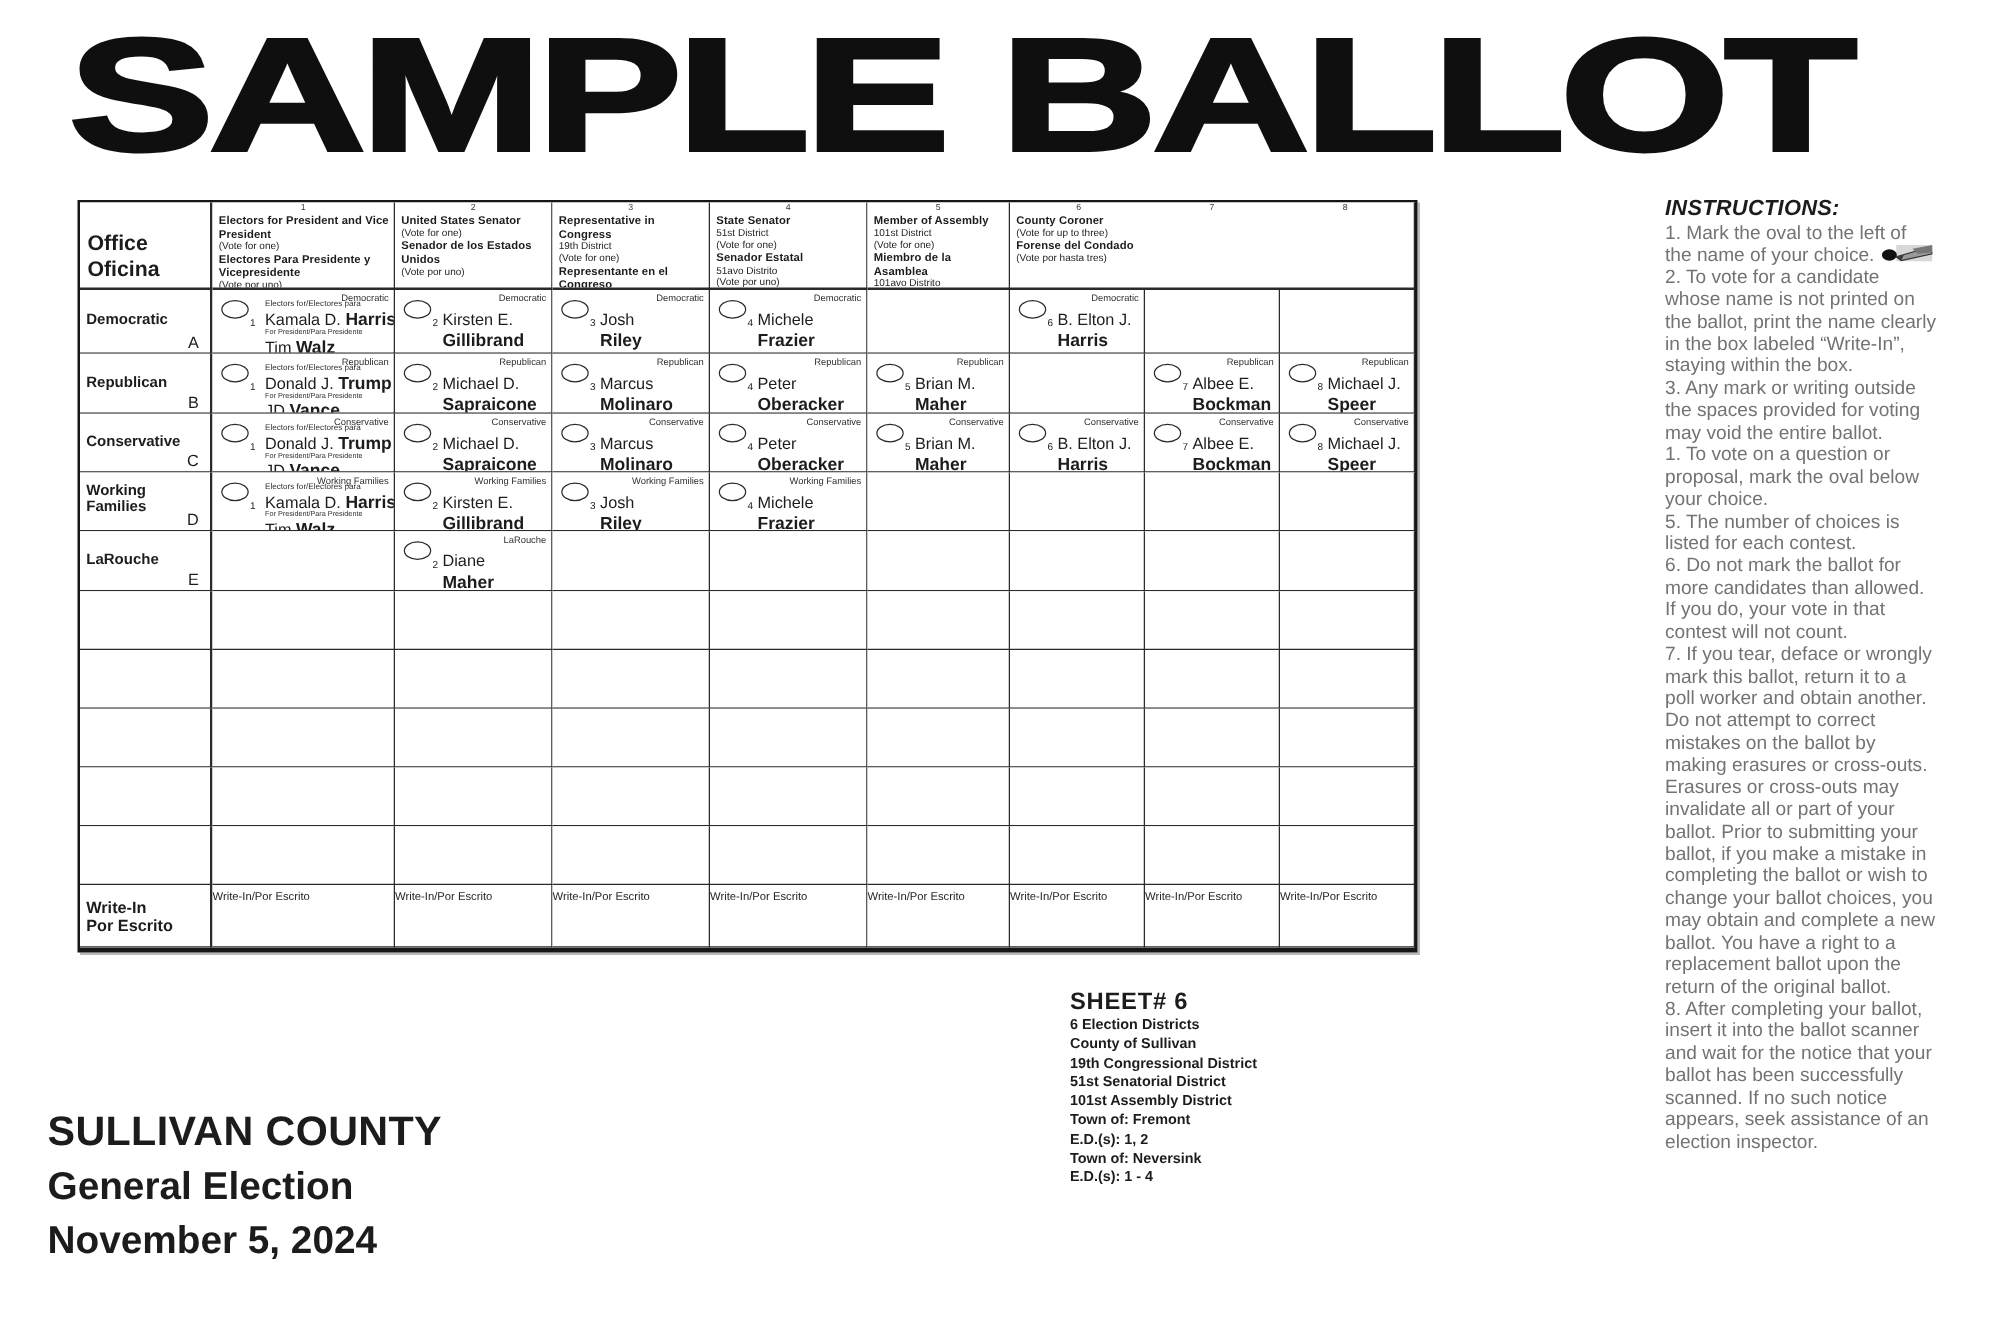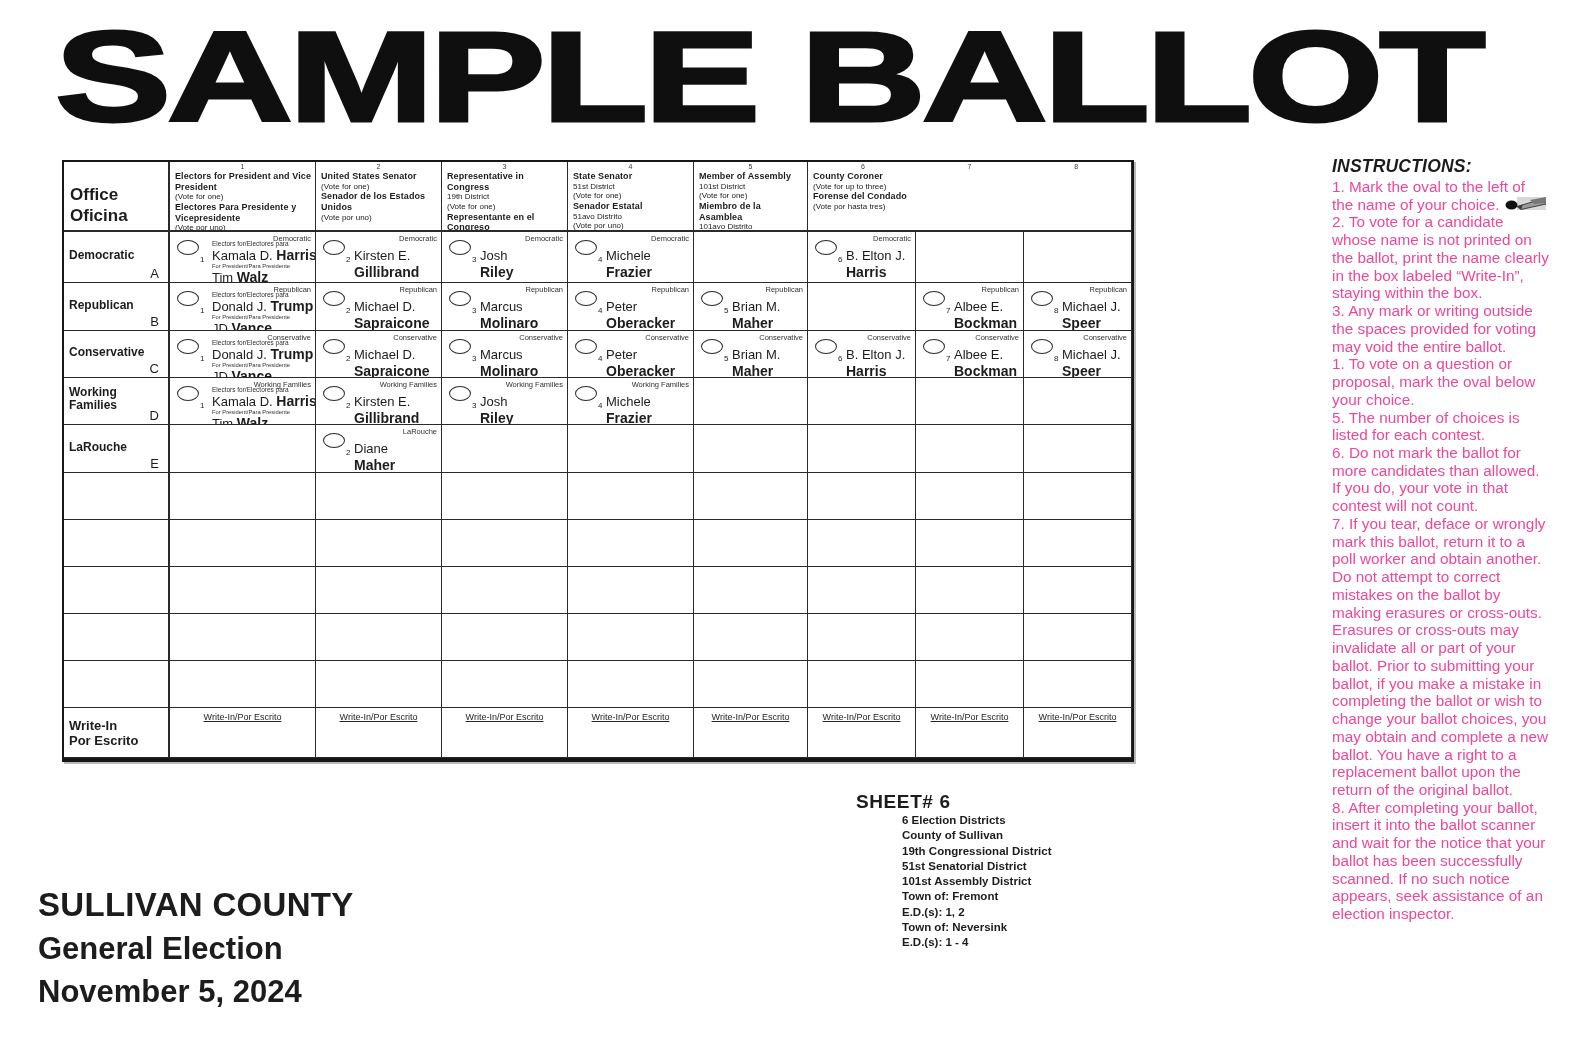--- a/index.html
+++ b/index.html
@@ -46,32 +46,32 @@
   .n2{font-size:14px;font-weight:bold;line-height:1.15;}
 
   .electors{position:absolute;left:42px;top:8px;font-size:6.5px;color:#2e2e2e;}
   .pl{margin-left:42px;font-size:13px;line-height:1.05;white-space:nowrap;}
   .pl b{font-size:14px;}
   .pl.first{margin-top:16px;}
   .sub{margin-left:42px;font-size:5.8px;line-height:1.25;color:#333;}
 
   .wl-inner{position:absolute;left:5px;bottom:8px;}
   .wl-inner div{font-weight:bold;font-size:13px;line-height:1.2;}
-  .wlabel{display:block;text-align:center;margin-top:4px;font-size:9px;color:#262626;text-decoration:underline;}
+  .wlabel{display:block;text-align:left;margin-top:4px;font-size:9px;color:#262626;}
 
   
   .instructions{position:absolute;left:1332px;top:156px;width:218px;}
   .ins-title{font-style:italic;font-weight:bold;font-size:17.5px;letter-spacing:0.2px;margin-bottom:1px;}
-  .ins-item{font-size:15.3px;line-height:1.16;color:#ec4899;}
+  .ins-item{font-size:15.3px;line-height:1.16;color:#737373;}
   .mark-icon{display:inline-block;vertical-align:-2px;margin-left:4px;}
 
   
   .sheet{position:absolute;left:856px;top:791px;}
   .sheet-title{font-weight:bold;font-size:19px;letter-spacing:0.6px;margin-bottom:0;}
-  .sheet-line{font-weight:bold;font-size:11.5px;line-height:1.33;margin-left:46px;}
+  .sheet-line{font-weight:bold;font-size:11.5px;line-height:1.33;}
 
   
   .footer{position:absolute;left:38px;top:884px;}
   .f1{font-size:33px;font-weight:bold;line-height:1.3;letter-spacing:0.3px;}
   .f2{font-size:31px;font-weight:bold;line-height:1.42;}
   .f3{font-size:31px;font-weight:bold;line-height:1.38;}
 </style>
 </head>
 <body>
 

